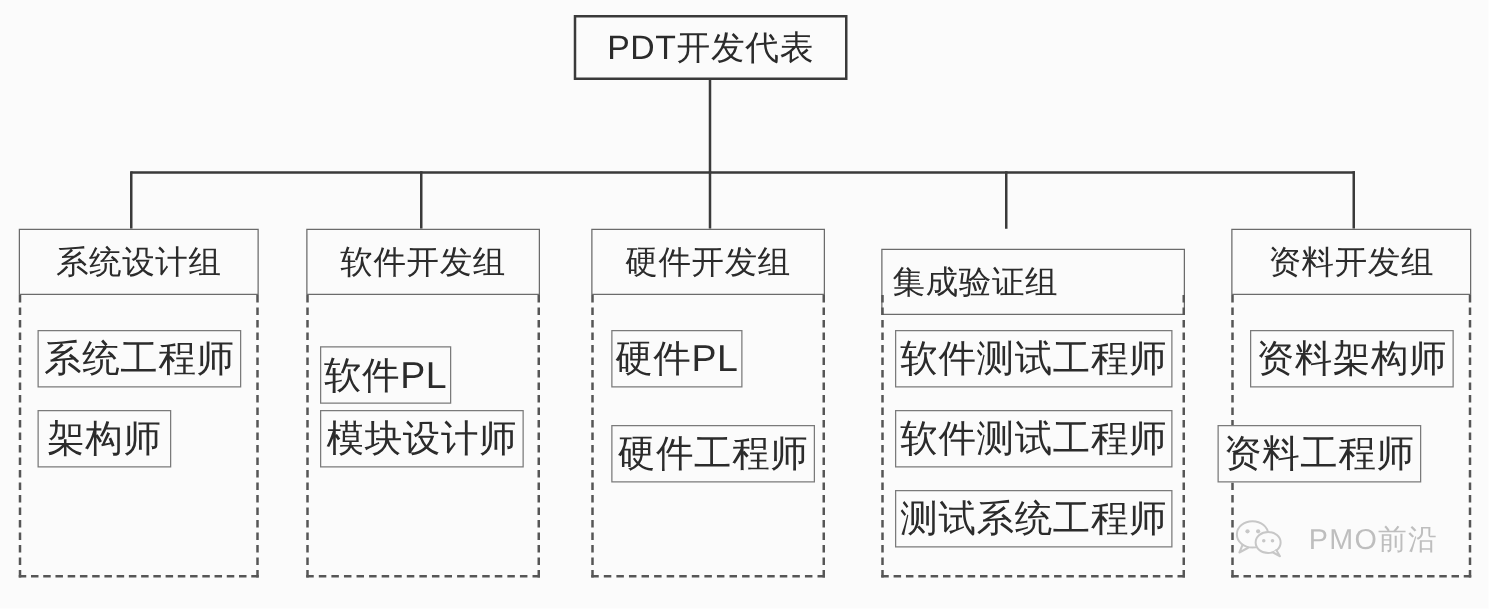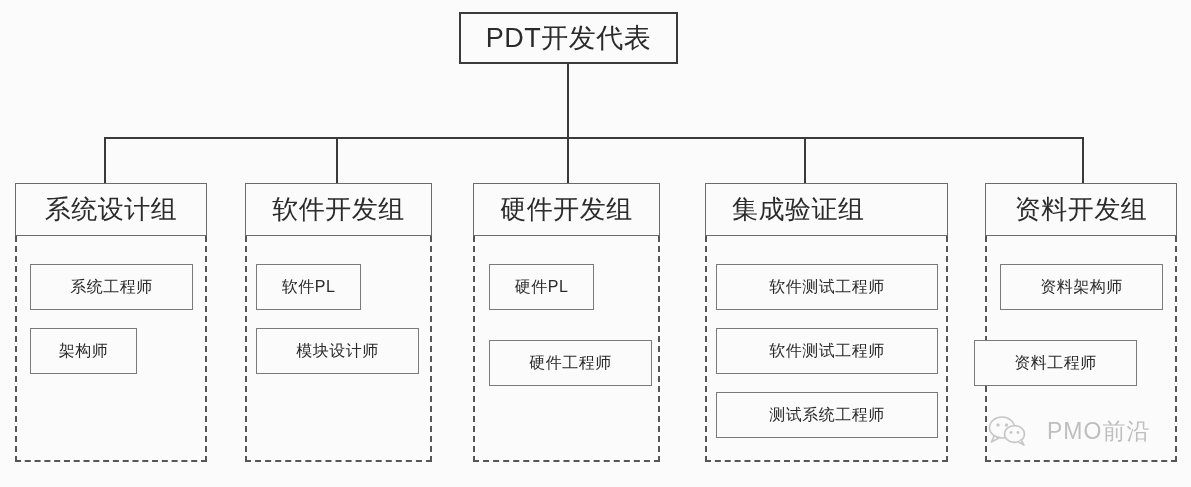--- a/index.html
+++ b/index.html
@@ -33,40 +33,41 @@
     border: 2px solid #3a3a3a;
     font-size: 27px;
   }
 
   .group-header {
     border: 1.5px solid #6b6b6b;
     font-size: 26px;
   }
   .group-header.align-left {
     justify-content: flex-start;
-    padding-left: 26px;
+    padding-left: 8px;
+    margin-top: 16px;
   }
 
   .group-body {
     position: absolute;
     box-sizing: border-box;
     border: 2px dashed #565656;
     border-top: none;
     background: transparent;
   }
 
   .role-box {
     position: absolute;
     box-sizing: border-box;
     border: 1.5px solid #7a7a7a;
     background: #fbfbfb;
     display: flex;
     align-items: center;
     justify-content: center;
-    font-size: 16px;
+    font-size: 30px;
     color: #2b2b2b;
     white-space: nowrap;
     letter-spacing: 0.5px;
   }
 
   
   .conn {
     position: absolute;
     background: #3a3a3a;
   }
@@ -117,21 +118,21 @@
     <span>系统工程师</span>
   </div>
   <div class="role-box" style="left:30px; top:328px; width:107px; height:46px;">
     <span>架构师</span>
   </div>
 
   <div class="box group-header" style="left:245px; top:183px; width:187px; height:53px;">
     <span>软件开发组</span>
   </div>
   <div class="group-body" style="left:245px; top:236px; width:187px; height:226px;"></div>
-  <div class="role-box" style="left:256px; top:264px; width:105px; height:46px;">
+  <div class="role-box" style="left:256px; top:277px; width:105px; height:46px;">
     <span>软件PL</span>
   </div>
   <div class="role-box" style="left:256px; top:328px; width:163px; height:46px;">
     <span>模块设计师</span>
   </div>
 
   <div class="box group-header" style="left:473px; top:183px; width:187px; height:53px;">
     <span>硬件开发组</span>
   </div>
   <div class="group-body" style="left:473px; top:236px; width:187px; height:226px;"></div>

